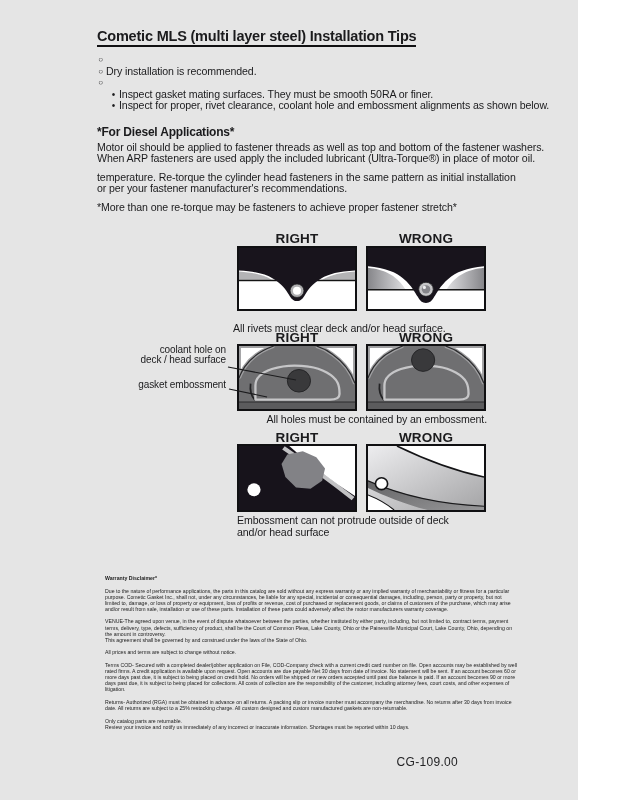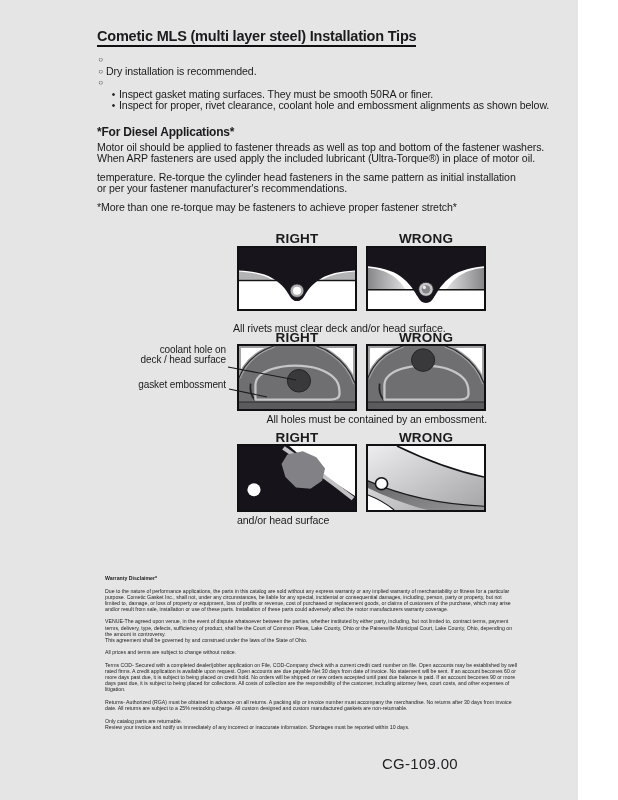--- a/index.html
+++ b/index.html
@@ -30,21 +30,21 @@
   .overlay{position:absolute;left:0;top:0;pointer-events:none;z-index:6;}
 
   
   .legal{position:absolute;left:105px;top:575px;width:413px;font-size:5.2px;line-height:6.1px;
          letter-spacing:0;color:#222;}
   .legal p{margin:0 0 0 0;}
   .legal p.gap{margin-top:6.5px;}
   .legal p.head{font-weight:bold;}
 
   .pagenum{position:absolute;left:318px;top:755px;width:140px;text-align:right;
-           font-size:15px;letter-spacing:0.3px;color:#232325;}
+           font-size:12px;letter-spacing:0.3px;color:#232325;}
 </style>
 </head>
 <body>
 
 <div class="page">
 
   <div class="col">
     <h1 class="title">Cometic MLS (multi layer steel) Installation Tips</h1>
 
     <div class="tips">
@@ -199,20 +199,21 @@
       <path d="M30,0 C56,13 88,26 120,33" fill="none" stroke="#141416" stroke-width="1.7"></path>
       <path d="M0,37 C34,52.5 76,62 120,64 L120,78 C70,74.5 27,58 0,44.5 Z" fill="url(#gDark)"></path>
       <path d="M0,37 C34,52.5 76,62 120,64" fill="none" stroke="#1a1a1c" stroke-width="1.2"></path>
       <path d="M0,52 C10,56 20,62 27,68 L0,68 Z" fill="#ffffff"></path>
       <path d="M0,52 C10,56 20,62 27,68" fill="none" stroke="#141416" stroke-width="1.2"></path>
       <circle cx="14" cy="40" r="6.3" fill="#ffffff" stroke="#141416" stroke-width="1.7"></circle>
     </svg>
   </div>
 
   <div class="cap" style="left:237px;top:515px;">
+    <div>Embossment can not protrude outside of deck</div>
     <div>and/or head surface</div>
   </div>
 
   <div class="legal">
     <p class="head">Warranty Disclaimer*</p>
     <p class="gap">Due to the nature of performance applications, the parts in this catalog are sold without any express warranty or any implied warranty of merchantability or fitness for a particular purpose.  Cometic Gasket Inc., shall not, under any circumstances, be liable for any special, incidental or consequential damages, including, person, party or property, but not limited to, damage, or loss of property or equipment, loss of profits or revenue, cost of purchased or replacement goods, or claims of customers of the purchase, which may arise and/or result from sale, installation or use of these parts.  Installation of these parts could adversely affect the motor manufacturers warranty coverage.</p>
     <p class="gap">VENUE-The agreed upon venue, in the event of dispute whatsoever between the parties, whether instituted by either party, including, but not limited to, contract terms, payment terms, delivery, type, defects, sufficiency of product, shall be the Court of Common Pleas, Lake County, Ohio or the Painesville Municipal Court, Lake County, Ohio, depending on the amount in controversy.</p>
     <p>This agreement shall be governed by and construed under the laws of the State of Ohio.</p>
     <p class="gap">All prices and terms are subject to change without notice.</p>
     <p class="gap">Terms COD- Secured with a completed dealer/jobber application on File, COD-Company check with a current credit card number on file.  Open accounts may be established by well rated firms.  A credit application is available upon request.  Open accounts are due payable Net 30 days from date of invoice.  No statement will be sent.  If an account becomes 60 or more days past due, it is subject to being placed on credit hold.  No orders will be shipped or new orders accepted until past due balance is paid.  If an account becomes 90 or more days past due, it is subject to being placed for collections.  All costs of collection are the responsibility of the customer, including attorney fees, court costs, and other expenses of litigation.</p>

